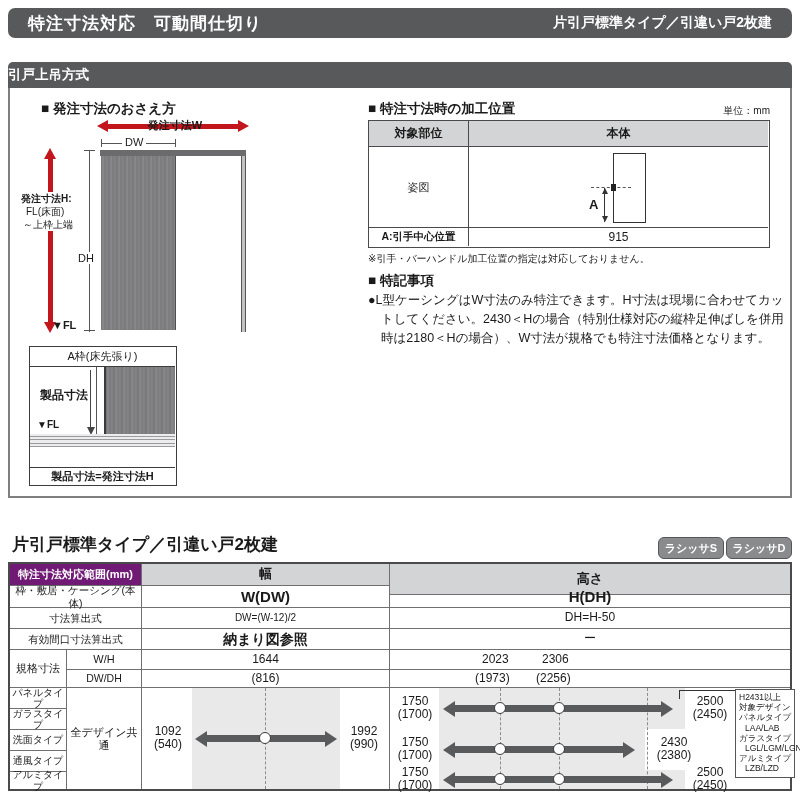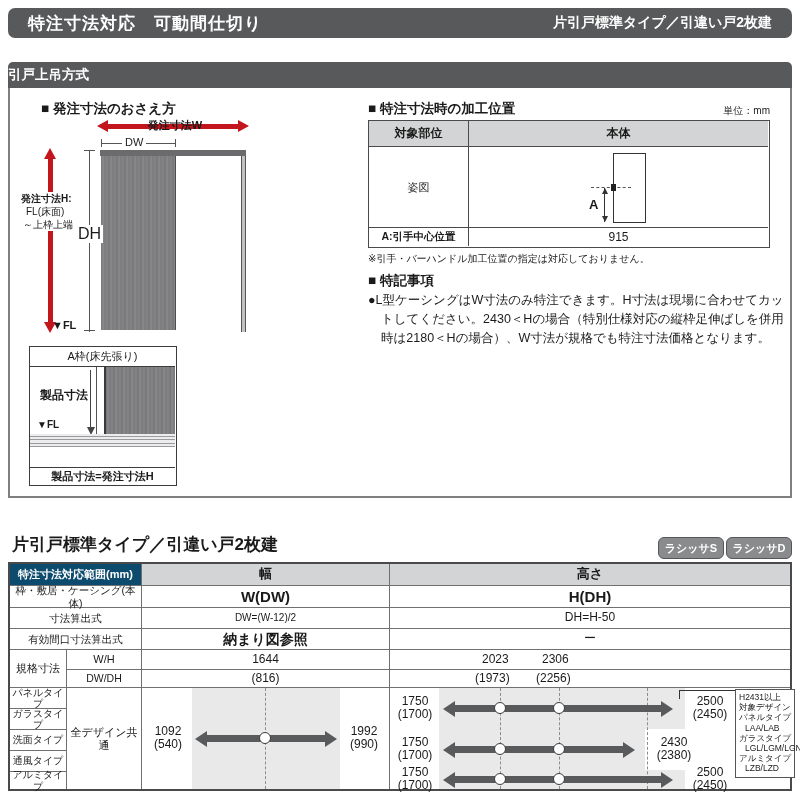--- a/index.html
+++ b/index.html
@@ -25,21 +25,21 @@
   
   .ptable{left:368px;top:120px;width:402px;height:128px;border:1.5px solid #4a4a4c;background:#fff;}
   .pcell{position:absolute;box-sizing:border-box;display:flex;align-items:center;justify-content:center;}
   .gray{background:#d3d4d5;}
   
   .t2{left:8px;top:562px;width:784px;height:229px;border:2px solid #4a4a4c;background:#fff;}
   .cell{position:absolute;box-sizing:border-box;display:flex;align-items:center;justify-content:center;
         font-size:11px;line-height:1.15;text-align:center;}
   .bR{border-right:1px solid #707072;}
   .bB{border-bottom:1px solid #707072;}
-  .dark{background:#0c4a6e;color:#fff;}
+  .dark{background:#701a75;color:#fff;}
   .shade{background:#e9e9ea;}
   .vdash{position:absolute;width:0;border-left:1px dashed #8c8c8e;}
   .rarrbar{position:absolute;height:7px;background:#595a5c;}
   .dot{position:absolute;width:10px;height:10px;border-radius:50%;background:#fff;border:1.5px solid #3c3c3e;}
   .rng{position:absolute;font-size:12px;line-height:13px;text-align:center;white-space:nowrap;}
   .tab{position:absolute;width:64px;height:20px;background:#8a8b8d;border:1.5px solid #55565a;border-radius:6px;
        color:#fff;font-size:11px;font-weight:bold;display:flex;align-items:center;justify-content:center;cursor:pointer;}
   .callout{position:absolute;border:1px solid #55565a;background:#fff;font-size:8.5px;line-height:10.2px;
            padding:2px 3px;white-space:nowrap;}
   .callout .ind{padding-left:6px;}
@@ -77,21 +77,21 @@
   <div class="abs" style="left:241px;top:156px;width:5px;height:176px;background:#c2c2c4;border-left:1px solid #555;border-right:1px solid #555;"></div>
 
   <div class="abs redbar" style="left:48px;top:158px;width:5px;height:164px;"></div>
   <div class="abs tri" style="left:44px;top:148px;border-left:6.5px solid transparent;border-right:6.5px solid transparent;border-bottom:11px solid #c2151c;"></div>
   <div class="abs tri" style="left:44px;top:322px;border-left:6.5px solid transparent;border-right:6.5px solid transparent;border-top:11px solid #c2151c;"></div>
   <div class="abs whitebg" style="left:21px;top:192px;width:68px;font-size:10px;line-height:13px;z-index:2;">
     <div style="font-weight:bold;">発注寸法H:</div>
     <div style="padding-left:5px;">FL(床面)</div>
     <div style="padding-left:2px;">～上枠上端</div>
   </div>
-  <div class="abs whitebg" style="left:76px;top:225px;padding:0 2px;font-size:16px;z-index:2;">DH</div>
+  <div class="abs whitebg" style="left:76px;top:252px;padding:0 2px;font-size:11px;z-index:2;">DH</div>
   <div class="abs" style="left:52px;top:319px;font-size:11px;font-weight:bold;z-index:2;">▼FL</div>
 
   <div class="abs" style="left:29px;top:346px;width:148px;height:140px;border:1.5px solid #3c3c3e;background:#fff;">
     <div class="abs flexc" style="left:0;top:0;width:145px;height:20px;border-bottom:1px solid #3c3c3e;font-size:11px;">A枠(床先張り)</div>
     <div class="abs" style="left:6px;top:40px;width:56px;text-align:center;font-size:12px;font-weight:bold;">製品寸法</div>
     <div class="abs" style="left:60px;top:23px;width:1px;height:62px;background:#444;"></div>
     <div class="abs tri" style="left:56.5px;top:80px;border-left:4.5px solid transparent;border-right:4.5px solid transparent;border-top:8px solid #444;"></div>
     <div class="abs" style="left:7px;top:72px;font-size:10px;font-weight:bold;">▼FL</div>
     <div class="abs" style="left:66px;top:20px;width:1px;height:67px;background:#555;"></div>
     <div class="abs wood" style="left:74px;top:20px;width:71px;height:67px;border-left:2px solid #3a3a3c;"></div>
@@ -124,21 +124,21 @@
   <div class="abs" style="left:368px;top:291px;width:416px;font-size:12.5px;line-height:1.5;padding-left:13px;text-indent:-13px;">●L型ケーシングはW寸法のみ特注できます。H寸法は現場に合わせてカットしてください。2430＜Hの場合（特別仕様対応の縦枠足伸ばしを併用時は2180＜Hの場合）、W寸法が規格でも特注寸法価格となります。</div>
 
   <div class="abs" style="left:12px;top:533px;font-size:17px;font-weight:bold;">片引戸標準タイプ／引違い戸2枚建</div>
   <div class="tab" style="left:658px;top:537px;">ラシッサS</div>
   <div class="tab" style="left:726px;top:537px;">ラシッサD</div>
 
   <div class="abs t2">
 
     <div class="cell dark bR bB" style="left:0;top:0;width:132px;height:22px;font-weight:bold;">特注寸法対応範囲(mm)</div>
     <div class="cell bR bB" style="left:132px;top:0;width:248px;height:22px;background:#d3d4d5;font-size:13px;font-weight:bold;">幅</div>
-    <div class="cell bB" style="left:380px;top:0;width:400px;height:22px;background:#d3d4d5;font-size:13px;font-weight:bold;">高さ</div>
+    <div class="cell bB" style="left:380px;top:0;width:400px;height:31px;background:#d3d4d5;font-size:13px;font-weight:bold;">高さ</div>
 
     <div class="cell bR bB" style="left:0;top:22px;width:132px;height:22px;font-size:10.5px;">枠・敷居・ケーシング(本体)</div>
     <div class="cell bR bB" style="left:132px;top:22px;width:248px;height:22px;font-size:15px;font-weight:bold;">W(DW)</div>
     <div class="cell bB" style="left:380px;top:22px;width:400px;height:22px;font-size:15px;font-weight:bold;">H(DH)</div>
 
     <div class="cell bR bB" style="left:0;top:44px;width:132px;height:21px;font-size:10.5px;">寸法算出式</div>
     <div class="cell bR bB" style="left:132px;top:44px;width:248px;height:21px;font-size:10px;">DW=(W-12)/2</div>
     <div class="cell bB" style="left:380px;top:44px;width:400px;height:21px;font-size:12px;">DH=H-50</div>
 
     <div class="cell bR bB" style="left:0;top:65px;width:132px;height:21px;font-size:10.5px;">有効間口寸法算出式</div>

